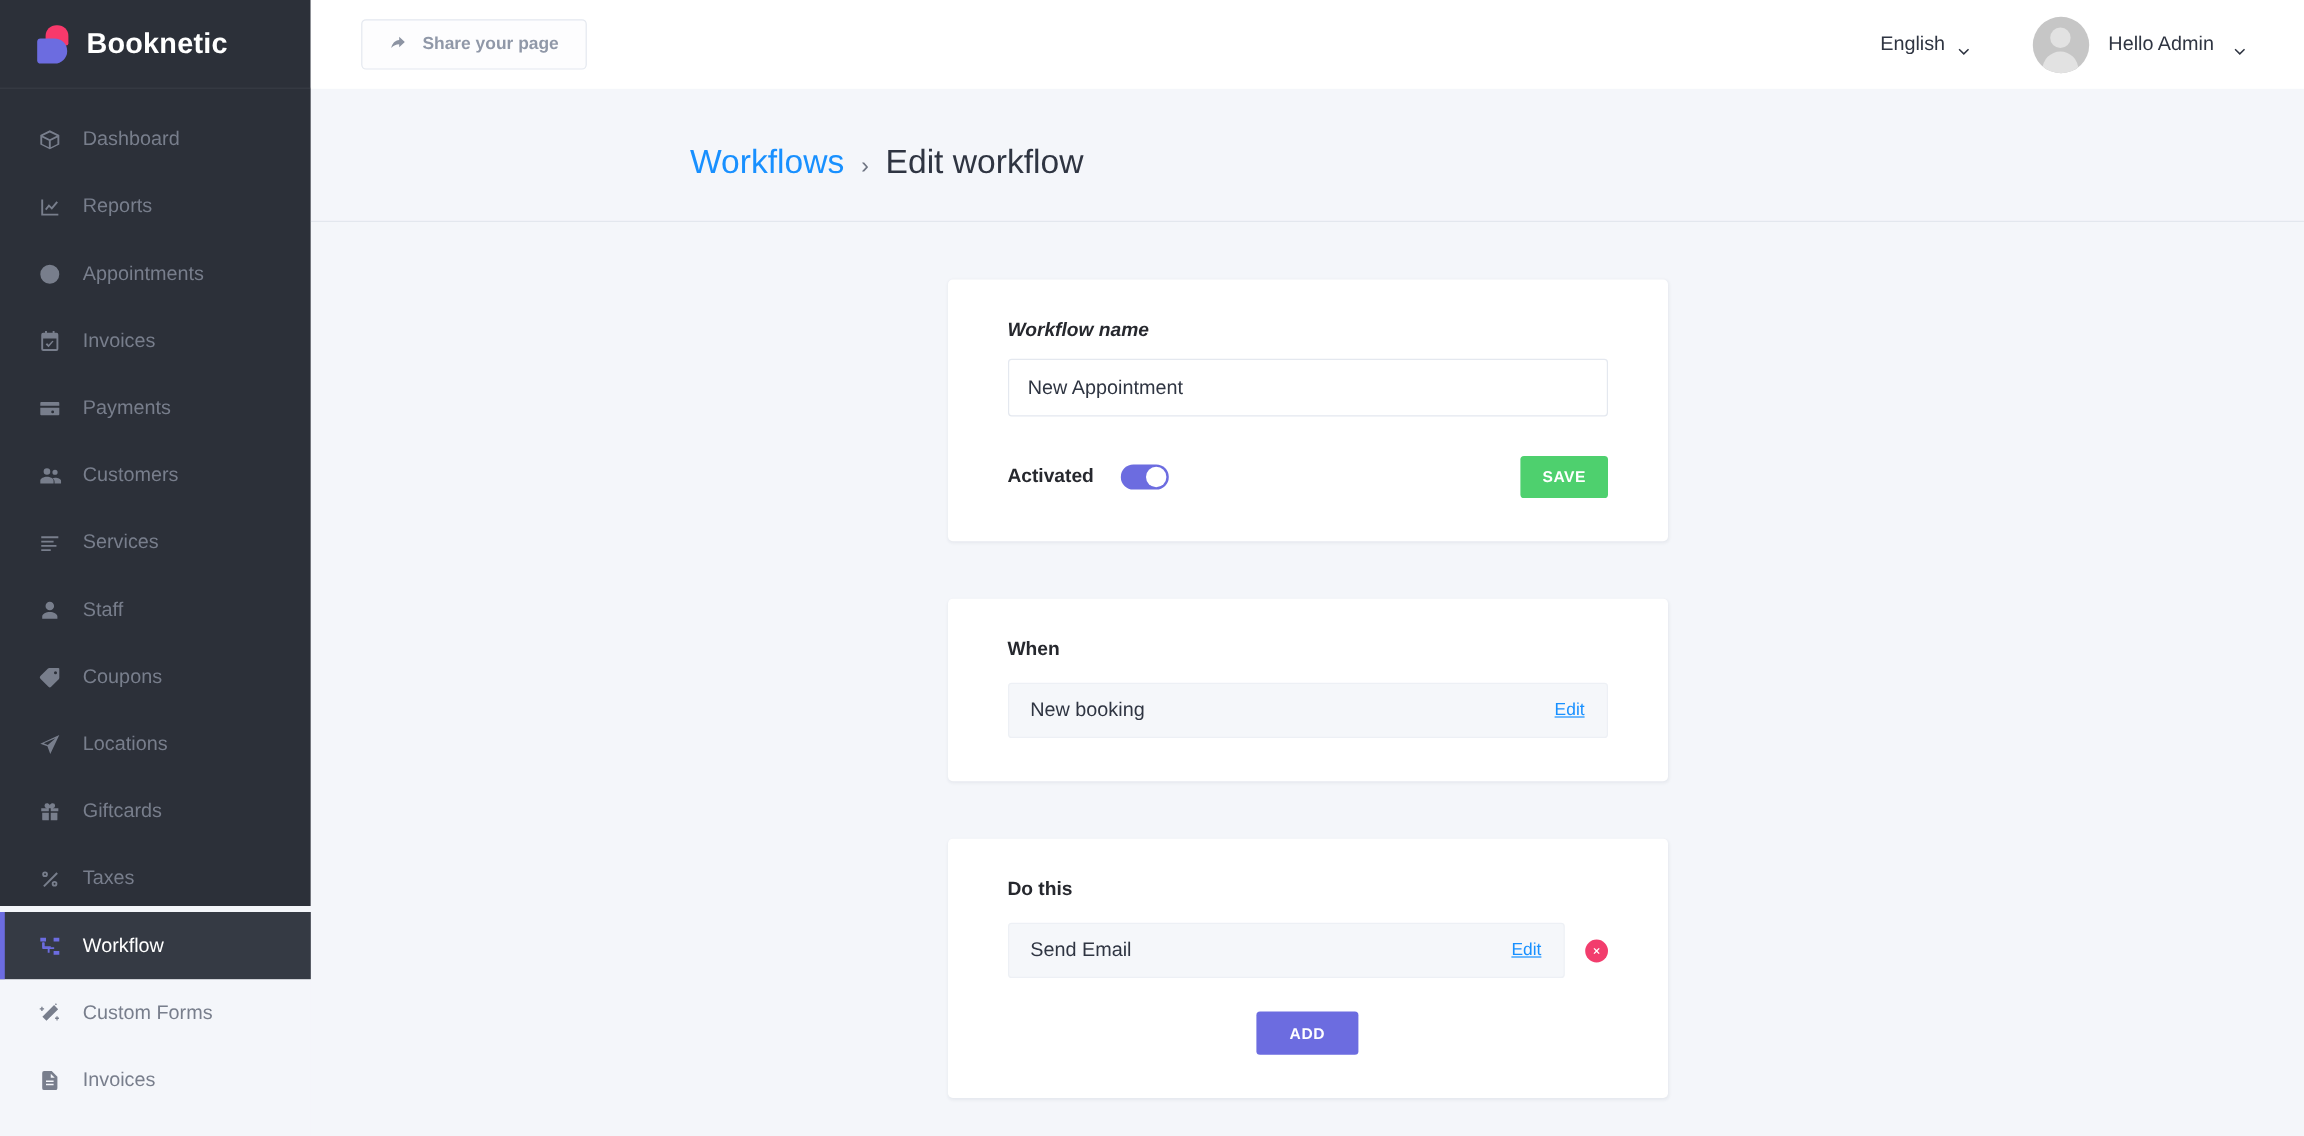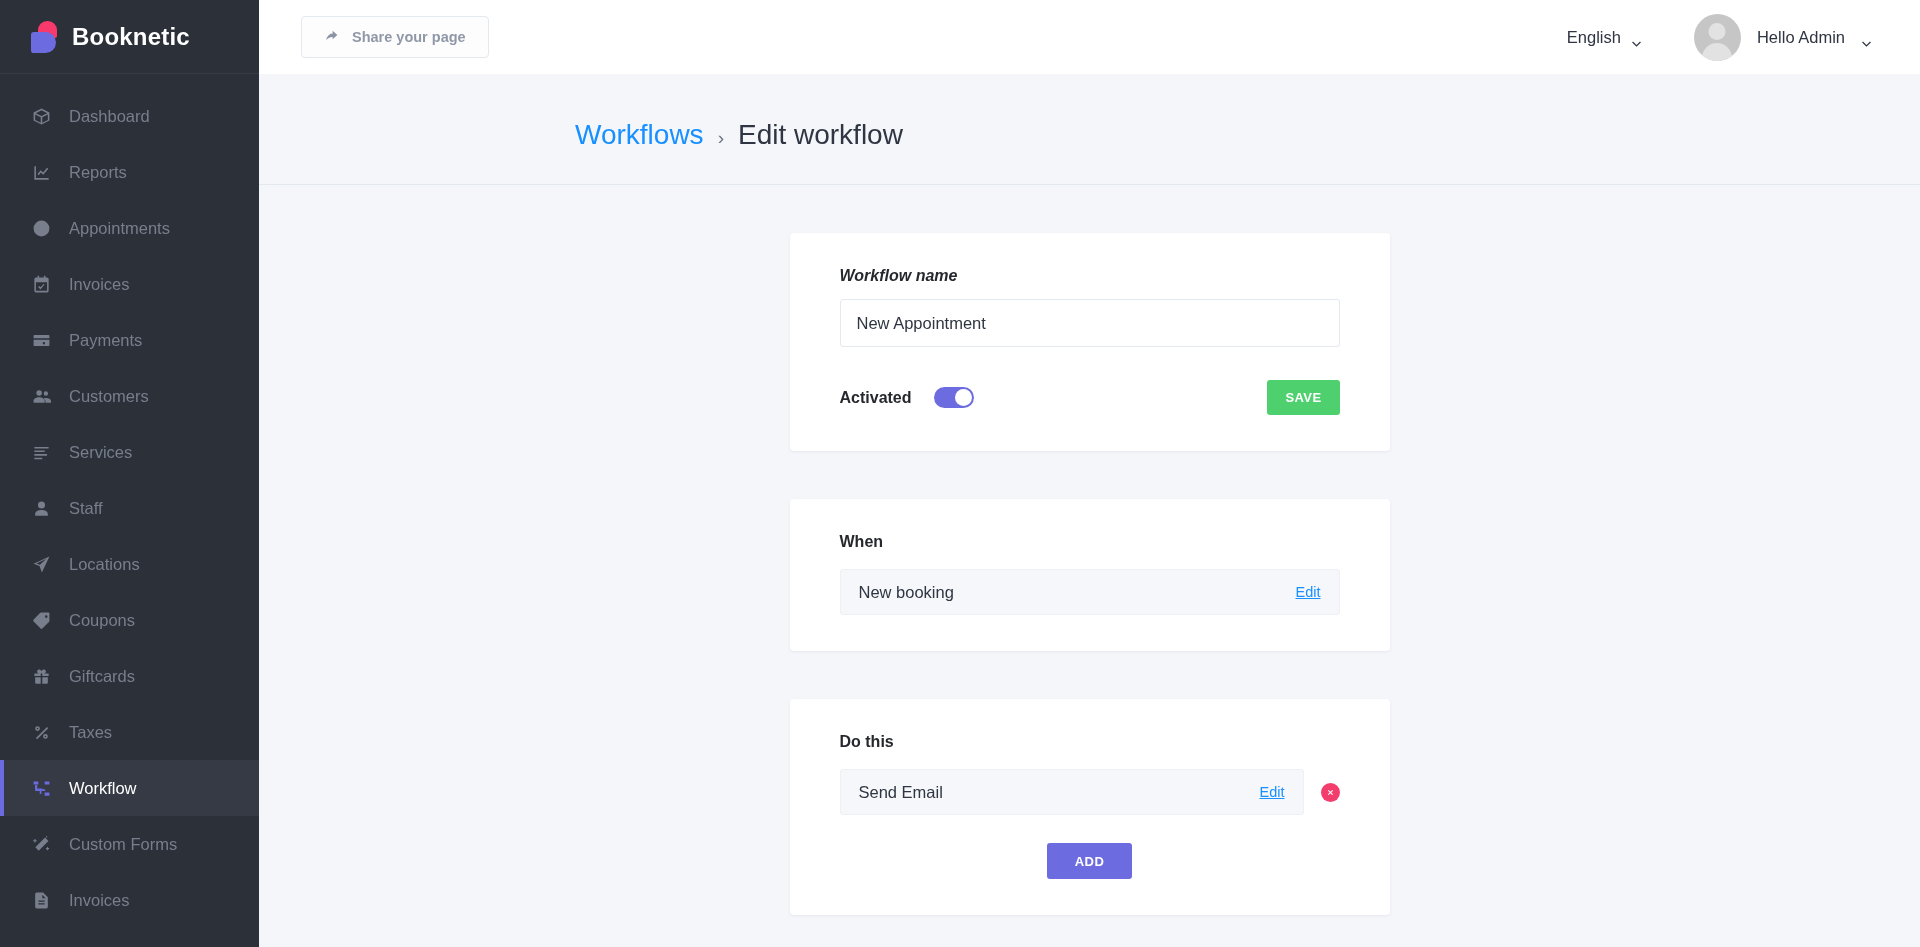--- a/index.html
+++ b/index.html
@@ -9,21 +9,21 @@
     background: #F4F6FA;
     overflow: hidden;
   }
   .app { display: flex; width: 1920px; height: 947px; }
 
   
   .sidebar {
     width: 259px; flex: 0 0 259px;
     background: #2C3039;
     display: flex; flex-direction: column;
-    height: 947px;
+    height: 755px;
   }
   .brand {
     height: 74px; flex: 0 0 74px;
     display: flex; align-items: center;
     padding-left: 30px;
     border-bottom: 1px solid #383C45;
   }
   .brand-logo { width: 28px; height: 32px; position: relative; margin-right: 14px; }
   .brand-logo .lg-top {
     position: absolute; left: 8px; top: 0px;
@@ -278,33 +278,33 @@
           <svg viewBox="0 0 24 24">
               <path d="M12 12a4.5 4.5 0 1 0 0-9 4.5 4.5 0 0 0 0 9zm0 2c-4 0-8 2-8 4.6V21h16v-2.4C20 16 16 14 12 14z"></path>
             </svg>
         </span>
         <span>Staff</span>
       </a>
 
       <a class="nav-item">
         <span class="nav-ico">
           <svg viewBox="0 0 24 24">
+              <path d="M11.5 2H21a1 1 0 0 1 1 1v9.5a2 2 0 0 1-.6 1.4l-8 8a2 2 0 0 1-2.8 0l-8.5-8.5a2 2 0 0 1 0-2.8l8-8A2 2 0 0 1 11.5 2zm6.5 3.5a1.6 1.6 0 1 0 0 3.2 1.6 1.6 0 0 0 0-3.2z"></path>
+            </svg>
+        </span>
+        <span>Coupons</span>
+      </a>
+
+      <a class="nav-item">
+        <span class="nav-ico">
+          <svg viewBox="0 0 24 24">
               <path d="M22 2 2 11l7.5 2.8L12.5 22 22 2zM9.9 12.3 5.6 10.7 18 5.2l-8.1 7.1z"></path>
             </svg>
         </span>
         <span>Locations</span>
-      </a>
-
-      <a class="nav-item">
-        <span class="nav-ico">
-          <svg viewBox="0 0 24 24">
-              <path d="M11.5 2H21a1 1 0 0 1 1 1v9.5a2 2 0 0 1-.6 1.4l-8 8a2 2 0 0 1-2.8 0l-8.5-8.5a2 2 0 0 1 0-2.8l8-8A2 2 0 0 1 11.5 2zm6.5 3.5a1.6 1.6 0 1 0 0 3.2 1.6 1.6 0 0 0 0-3.2z"></path>
-            </svg>
-        </span>
-        <span>Coupons</span>
       </a>
 
       <a class="nav-item">
         <span class="nav-ico">
           <svg viewBox="0 0 24 24">
               <path d="M12 5.2C11.3 3.6 10.2 3 9 3a2.6 2.6 0 0 0 0 5.2H3v3.3h8V8.2h2v3.3h8V8.2h-6A2.6 2.6 0 0 0 15 3c-1.2 0-2.3.6-3 2.2zM4 13v7a1 1 0 0 0 1 1h6v-8H4zm9 0v8h6a1 1 0 0 0 1-1v-7h-7z"></path>
             </svg>
         </span>
         <span>Giftcards</span>
       </a>

